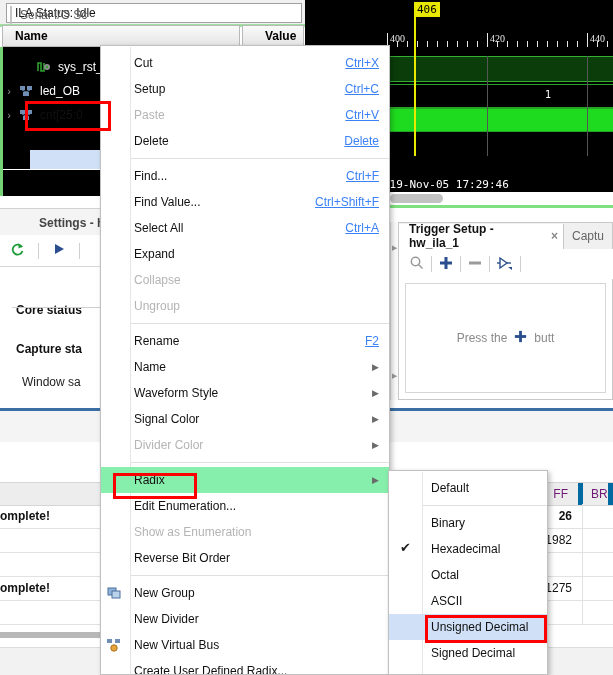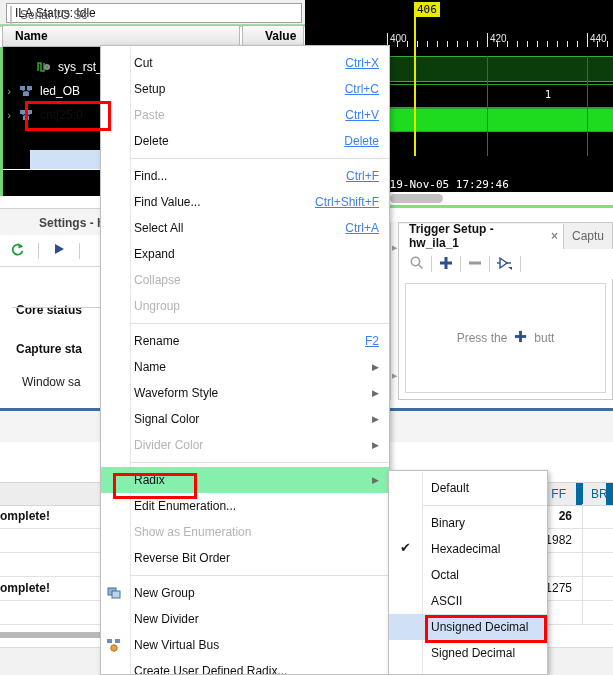--- a/index.html
+++ b/index.html
@@ -19,21 +19,21 @@
   .hdr-cell{position:absolute;top:0;height:22px;
       background:linear-gradient(to bottom,#fafafa,#e4e4e4);
       border:1px solid #b9b9b9;box-sizing:border-box;display:flex;align-items:center;
       font-weight:bold;font-size:12px;color:#000;}
   #hdr-name{left:2px;width:238px;padding-left:12px;}
   #hdr-value{left:242px;width:62px;padding-left:22px;}
 
   
   #wave{left:305px;top:0;width:308px;height:196px;background:#000;overflow:hidden;}
   .ruler-tick{position:absolute;background:#e8e8e8;width:1px;}
-  .ruler-lbl{position:absolute;color:#e8e8e8;font-family:Liberation Sans, sans-serif;
+  .ruler-lbl{position:absolute;color:#e8e8e8;font-family:Liberation Serif, serif;
       font-size:10px;white-space:nowrap;}
   .gridline{position:absolute;width:1px;background:#555;}
   .wrow{position:absolute;left:0;}
   #bus-row{background:#0b3d0b;border-top:1px solid #35b035;border-bottom:1px solid #35b035;}
   #sig-row{background:#000;border-top:1px solid #27a327;border-bottom:1px solid #27a327;}
   #green-row{background:#1fdb1f;border-top:1px solid #27a327;border-bottom:1px solid #27a327;}
   #bus-val{position:absolute;color:#fff;font-family:"DejaVu Sans Mono",monospace;font-size:10px;}
   #cursor-line{position:absolute;width:2px;background:#e8e800;}
   #cursor-flag{position:absolute;background:#e8e800;color:#000;
       font-family:"DejaVu Sans Mono",monospace;font-size:11px;padding:0 3px;line-height:15px;}
@@ -87,21 +87,21 @@
   
   #serial-bar{left:0;top:411px;width:613px;height:31px;background:#f4f4f4;border-bottom:1px solid #d0d0d0;}
   #serial-tab{position:absolute;left:10px;top:6px;display:flex;align-items:center;
       font-size:12px;color:#5a5a5a;border-left:2px solid #c4c4c4;padding-left:8px;height:18px;}
 
   
   #btable{left:0;top:442px;width:613px;height:233px;background:#fff;}
   #bt-head{position:absolute;left:0;top:40px;width:613px;height:22px;background:#ededed;
       border-top:1px solid #d6d6d6;border-bottom:1px solid #d6d6d6;}
   .bt-hcell{position:absolute;top:0;height:22px;display:flex;align-items:center;
-      font-size:12px;color:#0369a1;border-right:7px solid #0369a1;box-sizing:border-box;padding-left:8px;}
+      font-size:12px;color:#701a75;border-right:5px solid #0369a1;box-sizing:border-box;padding-left:8px;}
   .bt-row{position:absolute;left:0;width:613px;height:24px;border-bottom:1px solid #e2e2e2;}
   .bt-c-msg{position:absolute;left:0;width:190px;height:24px;display:flex;align-items:center;
       font-size:12px;color:#111;border-right:1px solid #e2e2e2;box-sizing:border-box;}
   .bt-c-ff{position:absolute;left:535px;width:48px;height:24px;display:flex;align-items:center;
       justify-content:flex-end;padding-right:10px;font-size:12px;color:#111;
       border-right:1px solid #e2e2e2;box-sizing:border-box;}
   .bt-c-br{position:absolute;left:583px;width:30px;height:24px;box-sizing:border-box;}
   .bold-cell{font-weight:bold;}
   #bt-grayline{position:absolute;left:0;top:190px;width:190px;height:6px;background:#b8b8b8;}
   #bt-bottomstrip{position:absolute;left:0;top:205px;width:613px;height:28px;background:#f2f2f2;

